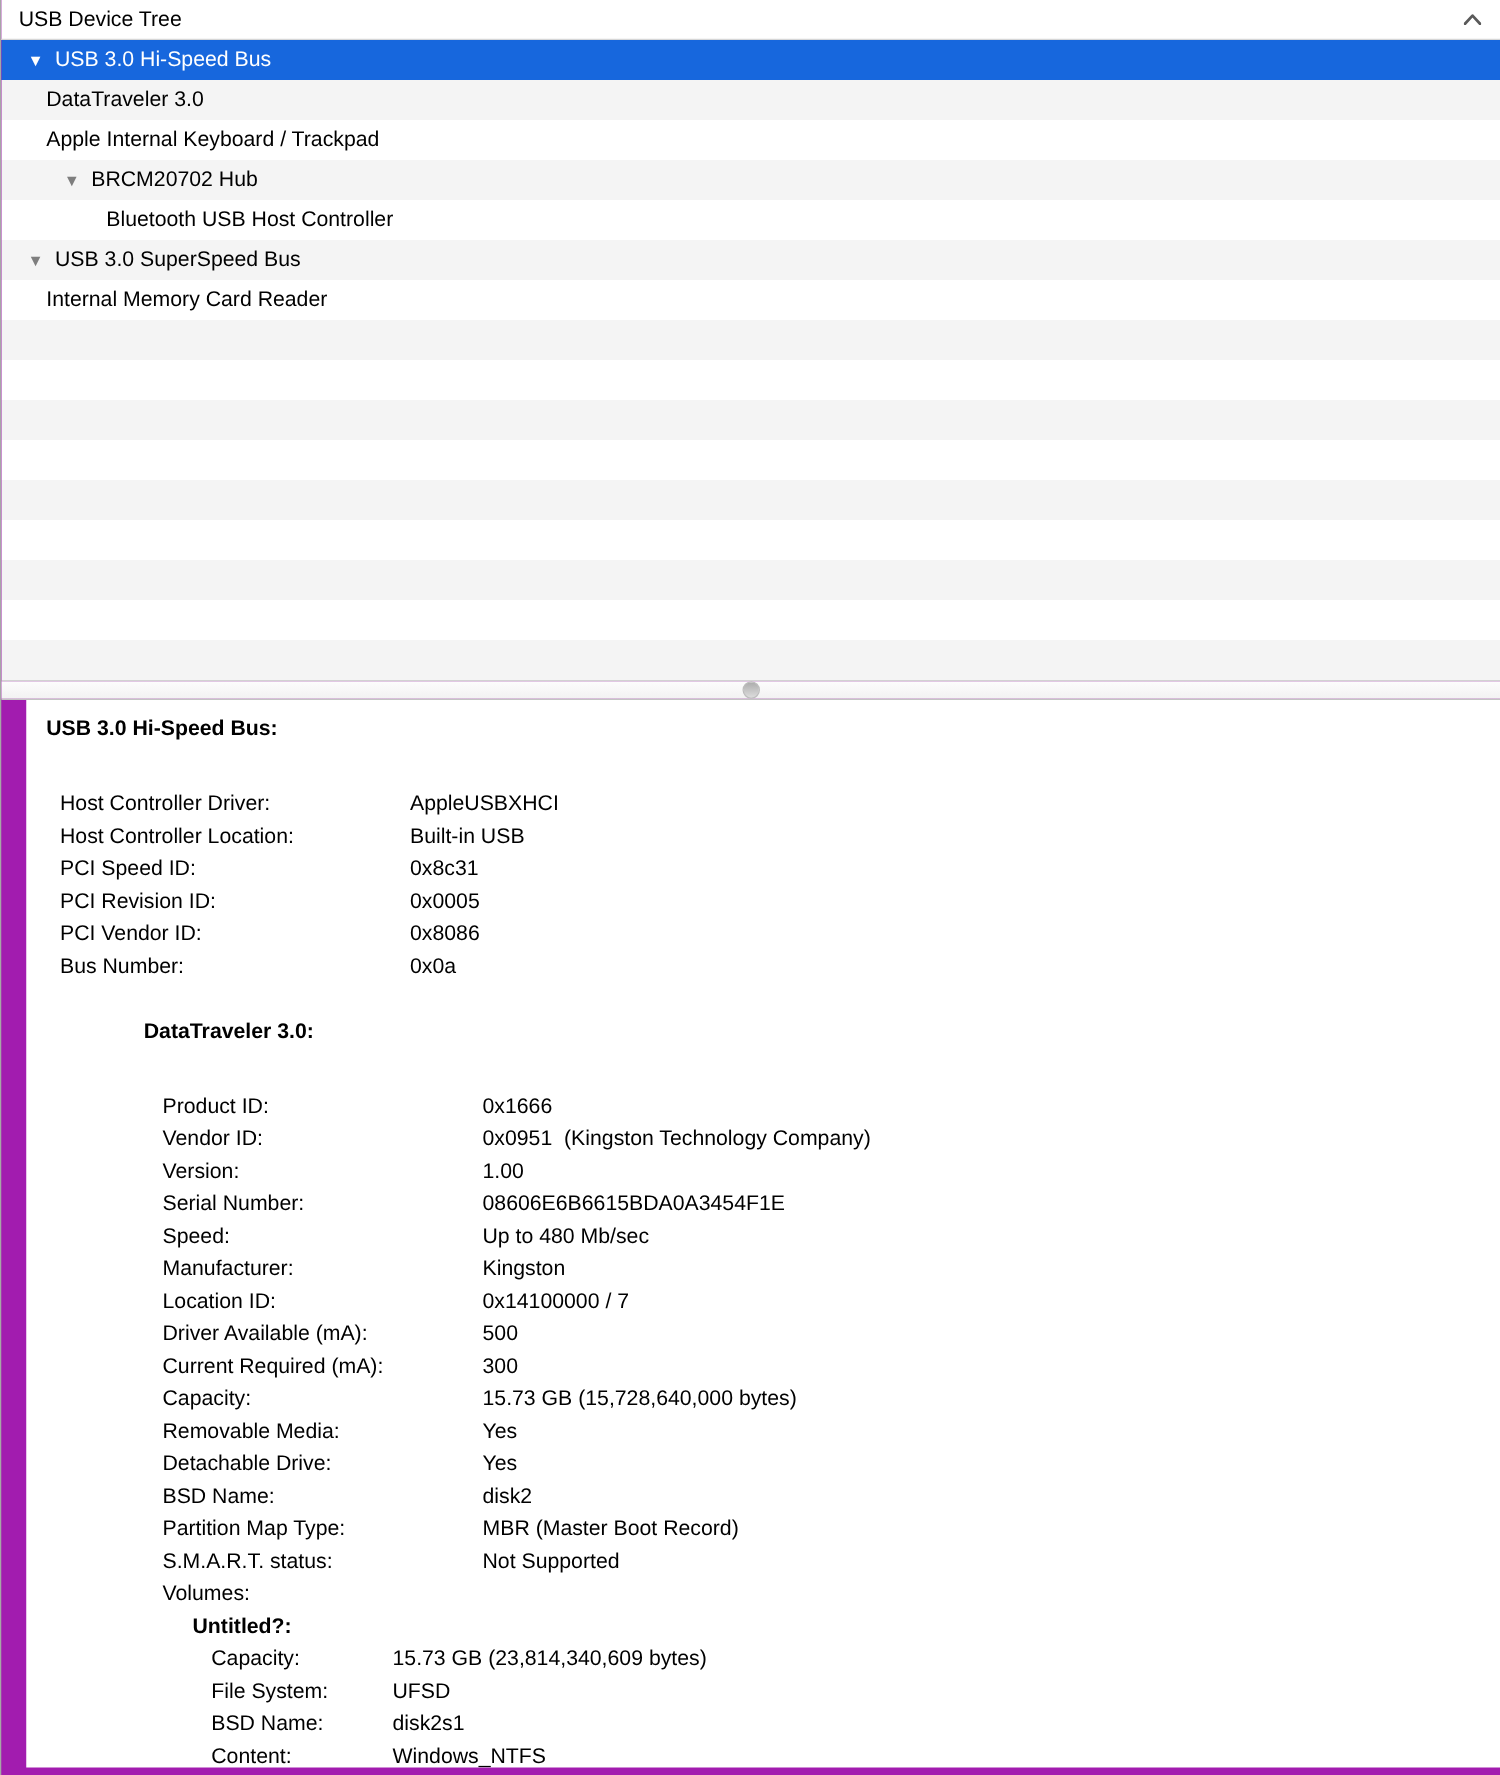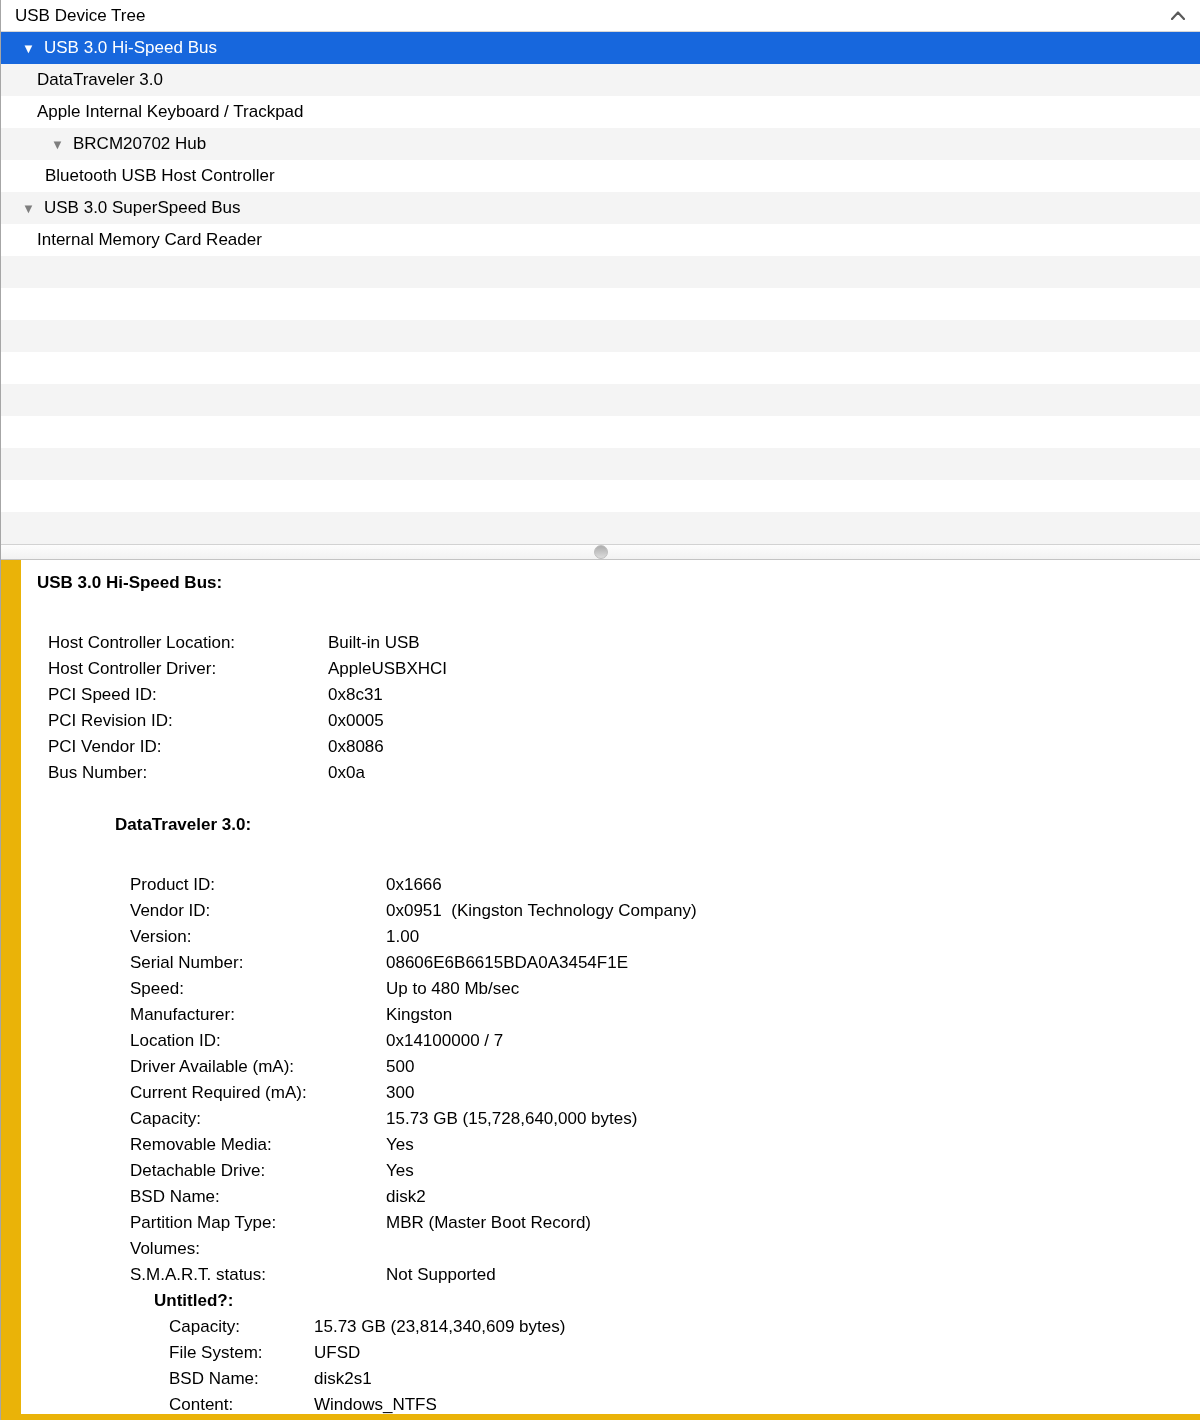--- a/index.html
+++ b/index.html
@@ -4,21 +4,21 @@
 <style>
   html,body{margin:0;padding:0;background:#fff;}
   .window{
     position:relative;
     width:1200px;height:1420px;
     box-sizing:border-box;
     border-left:1px solid #a6a6a6;
     font-family:"Liberation Sans","DejaVu Sans",sans-serif;
     color:#000;
     overflow:hidden;
-    background:#eab308;
+    background:#a21caf;
   }
   
   .tree-header{
     height:31px;
     display:flex;align-items:center;
     padding:0 12px 0 14px;
     background:#fff;
     border-bottom:1px solid #d6d6d6;
     font-size:17px;
   }
@@ -36,21 +36,21 @@
   .tree-row.selected{background:var(--selection,#1767dd);color:#fff;}
   .disclosure{
     display:inline-block;width:22px;
     font-size:13px;color:#7e7e7e;
     text-align:left;flex:0 0 22px;
   }
   .tree-row.selected .disclosure{color:#fff;}
   .lvl0{padding-left:21px;}
   .lvl1{padding-left:36px;}
   .lvl1.has-disclosure{padding-left:50px;}
-  .lvl2{padding-left:44px;}
+  .lvl2{padding-left:84px;}
   
   .splitter{
     height:16px;
     border-top:1px solid #d2d2d2;
     border-bottom:1px solid #c3c3c3;
     background:linear-gradient(#fdfdfd,#f2f2f2);
     position:relative;
     cursor:row-resize;
     box-sizing:border-box;
   }
@@ -138,28 +138,28 @@
 
   <div class="splitter">
     <div class="knob"></div>
   </div>
 
   <div class="detail-pane">
 
     <div class="section sec0">
       <div class="section-title">USB 3.0 Hi-Speed Bus:</div>
       <div class="kv-row">
+        <span class="kv-label">Host Controller Driver:</span>
+        <span class="kv-value">AppleUSBXHCI</span>
+      </div>
+      <div class="kv-row">
         <span class="kv-label">Host Controller Location:</span>
         <span class="kv-value">Built-in USB</span>
       </div>
       <div class="kv-row">
-        <span class="kv-label">Host Controller Driver:</span>
-        <span class="kv-value">AppleUSBXHCI</span>
-      </div>
-      <div class="kv-row">
         <span class="kv-label">PCI Speed ID:</span>
         <span class="kv-value">0x8c31</span>
       </div>
       <div class="kv-row">
         <span class="kv-label">PCI Revision ID:</span>
         <span class="kv-value">0x0005</span>
       </div>
       <div class="kv-row">
         <span class="kv-label">PCI Vendor ID:</span>
         <span class="kv-value">0x8086</span>
@@ -222,27 +222,27 @@
       </div>
       <div class="kv-row">
         <span class="kv-label">BSD Name:</span>
         <span class="kv-value">disk2</span>
       </div>
       <div class="kv-row">
         <span class="kv-label">Partition Map Type:</span>
         <span class="kv-value">MBR (Master Boot Record)</span>
       </div>
       <div class="kv-row">
+        <span class="kv-label">S.M.A.R.T. status:</span>
+        <span class="kv-value">Not Supported</span>
+      </div>
+      <div class="kv-row">
         <span class="kv-label">Volumes:</span>
         <span class="kv-value"></span>
       </div>
-      <div class="kv-row">
-        <span class="kv-label">S.M.A.R.T. status:</span>
-        <span class="kv-value">Not Supported</span>
-      </div>
 
       <div class="vol">
         <div class="vol-title">Untitled?:</div>
         <div class="kv-row">
           <span class="kv-label">Capacity:</span>
           <span class="kv-value">15.73 GB (23,814,340,609 bytes)</span>
         </div>
         <div class="kv-row">
           <span class="kv-label">File System:</span>
           <span class="kv-value">UFSD</span>

